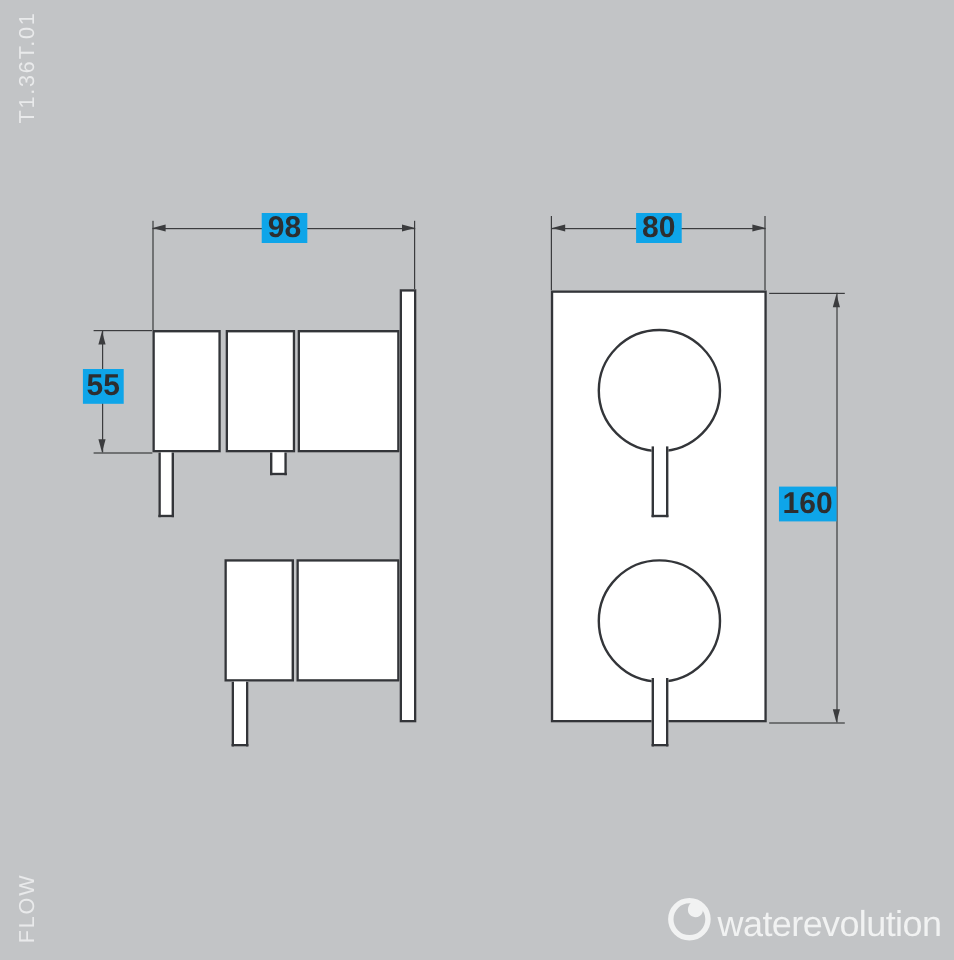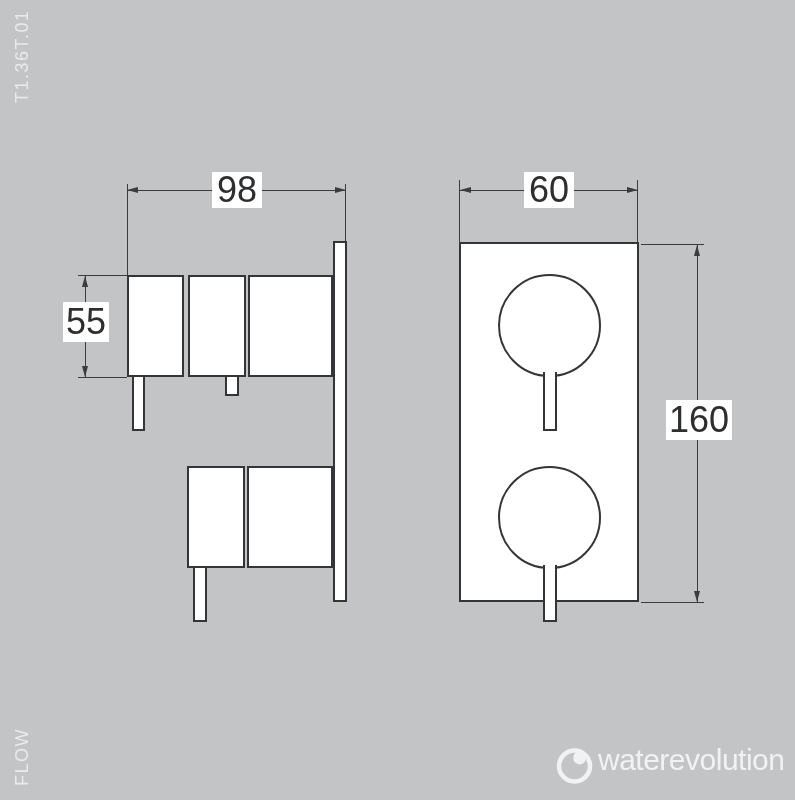--- a/index.html
+++ b/index.html
@@ -16,36 +16,37 @@
   .circle{border-radius:50%;}
   .stem{border-top:none;}
   .arr{position:absolute;width:0;height:0;}
   .arr-left{border-top:3px solid transparent;border-bottom:3px solid transparent;border-right:11px solid #3b3c3e;}
   .arr-right{border-top:3px solid transparent;border-bottom:3px solid transparent;border-left:11px solid #3b3c3e;}
   .arr-up{border-left:3px solid transparent;border-right:3px solid transparent;border-bottom:11px solid #3b3c3e;}
   .arr-down{border-left:3px solid transparent;border-right:3px solid transparent;border-top:11px solid #3b3c3e;}
   .dimlabel{
     position:absolute;
     transform:translate(-50%,-50%);
-    font-size:36px;color:#2d2e30;
-    background:#ffffff;
+    font-size:25px;color:#2d2e30;
+    background:#0ea5e9;
     padding:0 5px;line-height:1;
     white-space:nowrap;
+    font-weight:bold;
   }
   .vlabel{
     position:absolute;
     transform:rotate(-90deg);
     transform-origin:0 0;
     font-size:18px;letter-spacing:1.5px;
     color:#e9eaeb;line-height:22px;
     white-space:nowrap;
   }
   .logo{
     position:absolute;left:554px;top:745px;
-    display:flex;align-items:flex-start;
+    display:flex;align-items:flex-end;
     color:#f1f2f2;
   }
   .logo-text{
     font-size:30px;font-weight:300;letter-spacing:-0.5px;
     line-height:1;margin-left:3px;
   }
   .z1{z-index:1}.z2{z-index:2}.z3{z-index:3}
 </style>
 </head>
 <body>
@@ -84,28 +85,28 @@
     <div class="shape stem z2" style="left:193px;top:568px;width:14px;height:54px;"></div>
   </div>
 
   <div>
 
     <div class="ln" style="left:459px;top:180px;width:1px;height:62px;"></div>
     <div class="ln" style="left:637px;top:180px;width:1px;height:62px;"></div>
     <div class="ln" style="left:460px;top:190px;width:178px;height:1px;"></div>
     <div class="arr arr-left" style="left:460px;top:187px;"></div>
     <div class="arr arr-right" style="left:627px;top:187px;"></div>
-    <div class="dimlabel" style="left:549px;top:190px;">60</div>
+    <div class="dimlabel" style="left:549px;top:190px;">80</div>
 
     <div class="ln" style="left:641px;top:244px;width:63px;height:1px;"></div>
     <div class="ln" style="left:641px;top:602px;width:63px;height:1px;"></div>
     <div class="ln" style="left:697px;top:244px;width:1px;height:358px;"></div>
     <div class="arr arr-up" style="left:694px;top:245px;"></div>
     <div class="arr arr-down" style="left:694px;top:591px;"></div>
-    <div class="dimlabel" style="left:699px;top:420px;padding:2px 3px;">160</div>
+    <div class="dimlabel" style="left:673px;top:420px;padding:2px 3px;">160</div>
 
     <div class="shape z1" style="left:459px;top:242px;width:180px;height:360px;"></div>
 
     <div class="shape circle z2" style="left:498px;top:274px;width:103px;height:103px;"></div>
     <div class="shape stem z3" style="left:543px;top:372px;width:14px;height:59px;"></div>
 
     <div class="shape circle z2" style="left:498px;top:466px;width:103px;height:103px;"></div>
     <div class="shape stem z3" style="left:543px;top:565px;width:14px;height:57px;"></div>
   </div>
 

